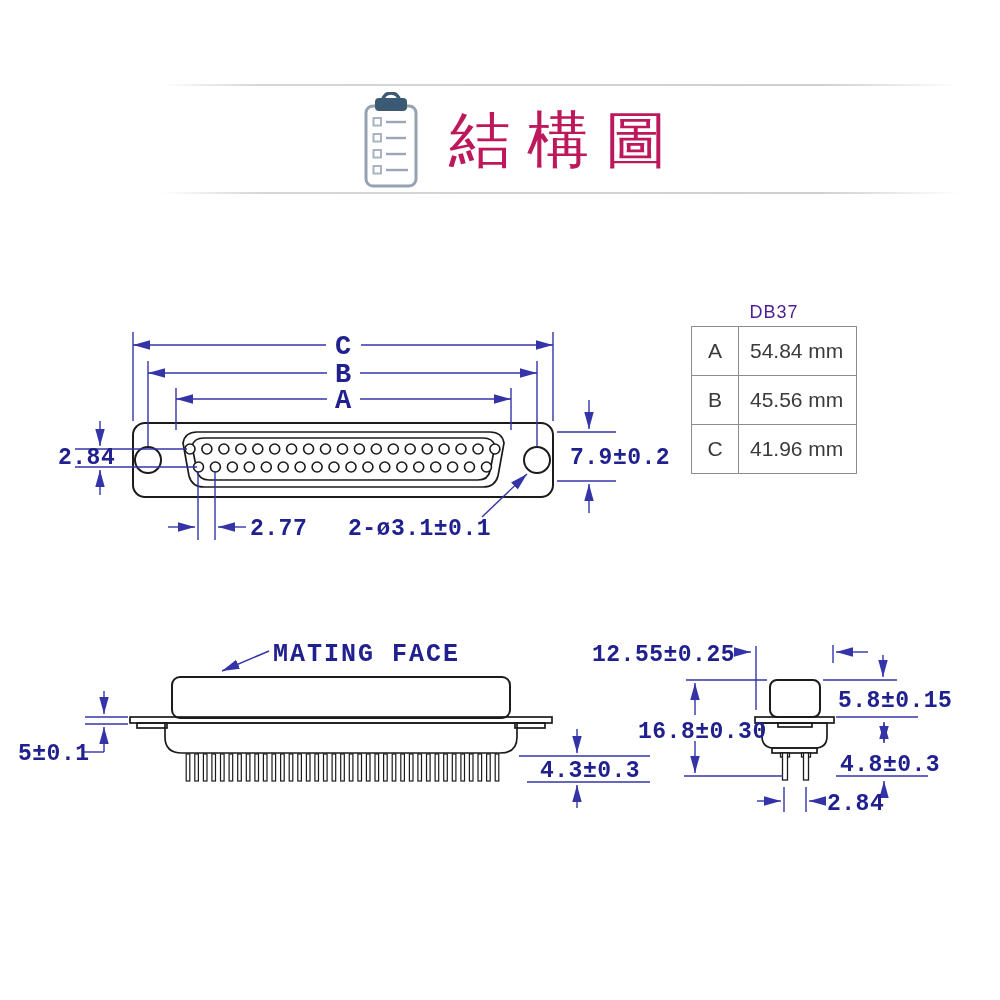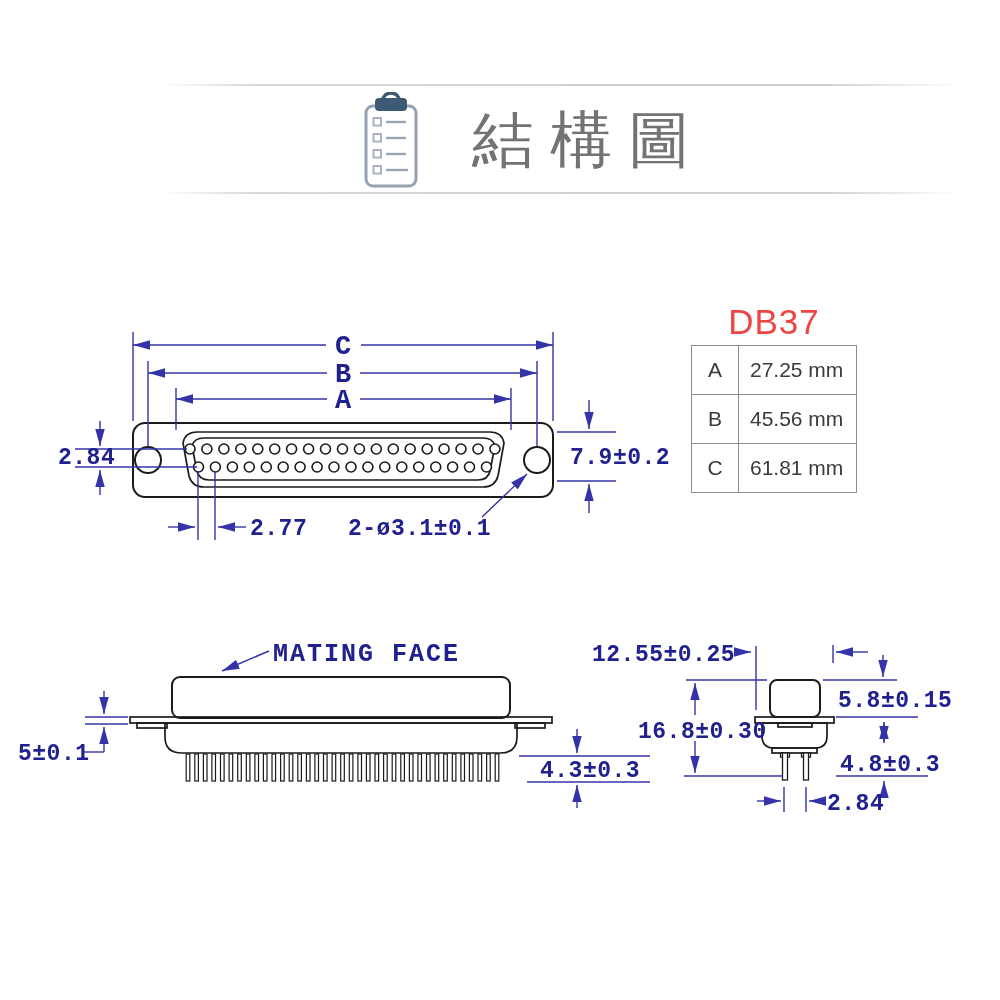--- a/index.html
+++ b/index.html
@@ -3,24 +3,24 @@
 <meta charset="utf-8">
 <style>
   html,body{margin:0;padding:0;background:#ffffff;}
   #stage{position:relative;width:1000px;height:1000px;background:#fff;overflow:hidden;
          font-family:"Liberation Sans",sans-serif;}
   .band-line{position:absolute;left:0;width:1000px;height:2px;
      background:linear-gradient(90deg,rgba(210,210,210,0) 16%,#d6d6d6 26%,#cfcfcf 82%,rgba(210,210,210,0) 96%);}
   #band-top{top:84px;}
   #band-bottom{top:192px;}
   #hdr-icon{position:absolute;left:358px;top:92px;}
-  #hdr-title{position:absolute;left:472px;top:98px;font-size:62px;font-weight:500;
-     color:#737373;letter-spacing:16px;font-family:"Liberation Sans",sans-serif;}
+  #hdr-title{position:absolute;left:449px;top:98px;font-size:62px;font-weight:500;
+     color:#be185d;letter-spacing:16px;font-family:"Liberation Sans",sans-serif;}
   #spec{position:absolute;left:691px;top:302px;width:166px;}
-  #spec .ttl{width:166px;text-align:center;font-size:35px;color:#ef4444;letter-spacing:1px;}
+  #spec .ttl{width:166px;text-align:center;font-size:18px;color:#4c1d95;letter-spacing:1px;}
   #spec table{border-collapse:collapse;margin-top:3px;width:166px;}
   #spec td{border:1.6px solid #8d8d8d;font-size:21px;color:#3a3a3a;height:46px;}
   #spec td.p{width:50px;text-align:center;}
   #spec td.v{width:116px;padding-left:11px;}
   svg text{font-family:"Liberation Mono",monospace;font-weight:bold;fill:#20208e;}
   .dim{font-size:23px;letter-spacing:0.5px;}
   .dimL{font-size:27px;}
   .geo{fill:none;stroke:#1b1b1b;stroke-width:2;}
   .geo1{fill:none;stroke:#1b1b1b;stroke-width:1.7;}
   .dln{fill:none;stroke:#3434a8;stroke-width:1.4;}
@@ -55,29 +55,29 @@
   </svg>
 
   <div id="hdr-title">結構圖</div>
 
   <div id="spec">
     <div class="ttl">DB37</div>
     <table>
       <tbody>
           <tr>
         <td class="p">A</td>
-        <td class="v">27.25 mm</td>
+        <td class="v">54.84 mm</td>
       </tr>
       <tr>
         <td class="p">B</td>
         <td class="v">45.56 mm</td>
       </tr>
       <tr>
         <td class="p">C</td>
-        <td class="v">61.81 mm</td>
+        <td class="v">41.96 mm</td>
       </tr>
     </tbody>
       </table>
   </div>
 
   <svg width="1000" height="1000" viewBox="0 0 1000 1000" style="position:absolute;left:0;top:0;">
     <defs>
       <marker id="mA" viewBox="0 0 12 8" refX="11.5" refY="4" markerWidth="13" markerHeight="9" orient="auto-start-reverse">
           <path d="M0,0.8 L11.5,4 L0,7.2 Z"></path>
         </marker>

